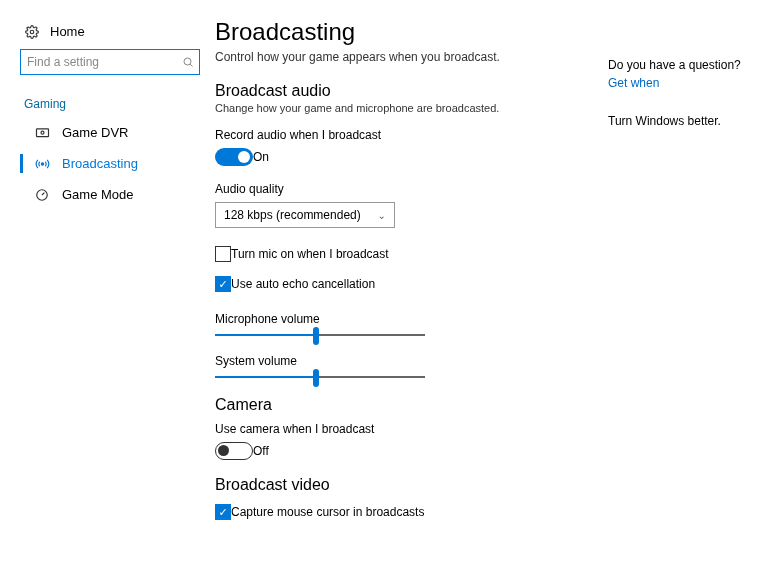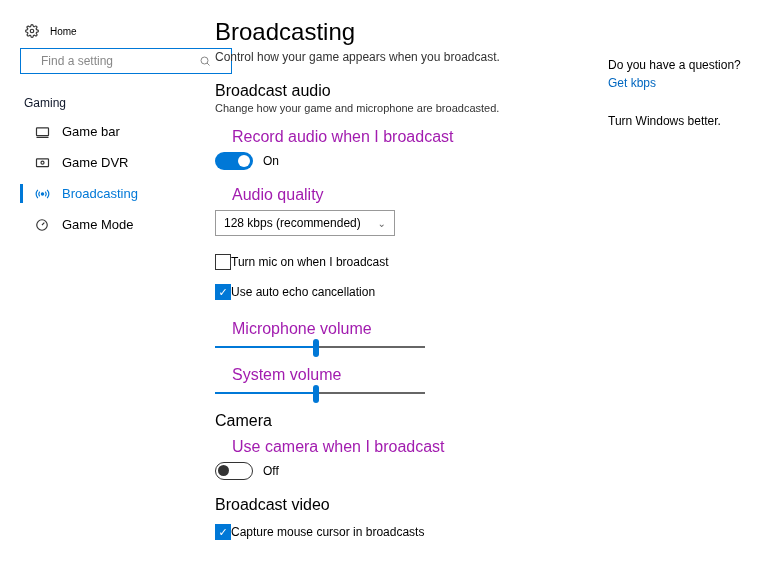--- a/index.html
+++ b/index.html
@@ -1,36 +1,36 @@
 <!DOCTYPE html>
 <html><head>
 <meta charset="utf-8">
 <style>
 * { box-sizing: border-box; margin: 0; padding: 0; font-family: "Segoe UI", sans-serif; }
 body { background: #fff; color: #000; font-size: 13px; width: 768px; height: 573px; overflow: hidden; }
 .layout { display: flex; padding: 18px 0 0 20px; }
 .sidebar { width: 195px; flex-shrink: 0; }
 .home-row { display: flex; align-items: center; gap: 10px; padding: 6px 4px 10px 4px; cursor: pointer; }
-.home-row span:last-child { font-size: 10px; }
-.search-box { width: 212px; border: 1px solid #0078d7; height: 26px; display: flex; align-items: center; padding: 0 20px; margin-bottom: 22px; }
+.home-row span:last-child { font-size: 13px; }
+.search-box { width: 180px; border: 1px solid #0078d7; height: 26px; display: flex; align-items: center; padding: 0 6px; margin-bottom: 22px; }
 .search-box input { border: none; outline: none; flex: 1; font-size: 12px; color: #666; background: transparent; }
 .search-box input::placeholder { color: #888; }
 .search-icon { color: #888; font-size: 12px; }
-.section-label { color: #0f172a; font-size: 12px; margin-bottom: 6px; padding-left: 4px; }
+.section-label { color: #0369a1; font-size: 12px; margin-bottom: 6px; padding-left: 4px; }
 .nav-item { display: flex; align-items: center; gap: 12px; padding: 8px 4px 8px 14px; cursor: pointer; position: relative; font-size: 13px; }
 .nav-item.active { color: #0078d7; }
 .nav-item.active::before { content: ""; position: absolute; left: 0; top: 6px; bottom: 6px; width: 3px; background: #0078d7; }
 .nav-icon { width: 16px; height: 14px; display: inline-flex; align-items: center; justify-content: center; }
 .main { flex: 1; padding-right: 14px; }
 h1 { font-size: 24px; font-weight: 400; margin-bottom: 4px; }
 .subtitle { font-size: 12px; color: #333; margin-bottom: 18px; }
 h2 { font-size: 16px; font-weight: 500; margin-bottom: 2px; }
 .sect-desc { font-size: 11px; color: #333; margin-bottom: 14px; }
-.field-label { font-size: 16px; color: #a21caf; margin-bottom: 6px; margin-left: 17px; }
-.toggle-row { display: flex; align-items: center; gap: 10px; margin-bottom: 16px; }
+.field-label { font-size: 12px; color: #000000; margin-bottom: 6px; }
+.toggle-row { display: flex; align-items: center; margin-bottom: 16px; }
 .toggle { width: 38px; height: 18px; border-radius: 9px; position: relative; cursor: pointer; }
 .toggle.on { background: #0078d7; }
 .toggle.on::after { content: ""; position: absolute; right: 3px; top: 3px; width: 12px; height: 12px; background: #fff; border-radius: 50%; }
 .toggle.off { background: #fff; border: 1.5px solid #333; }
 .toggle.off::after { content: ""; position: absolute; left: 2px; top: 1.5px; width: 11px; height: 11px; background: #333; border-radius: 50%; }
 .toggle-label { font-size: 12px; }
 .select { width: 180px; height: 26px; border: 1px solid #999; display: flex; align-items: center; justify-content: space-between; padding: 0 8px; font-size: 12px; margin-bottom: 18px; cursor: pointer; }
 .checkbox-row { display: flex; align-items: center; margin-bottom: 14px; }
 .cb { width: 16px; height: 16px; border: 1.5px solid #333; display: inline-flex; align-items: center; justify-content: center; cursor: pointer; }
 .cb.checked { background: #0078d7; border-color: #0078d7; }
@@ -63,29 +63,20 @@
       <input type="text" placeholder="Find a setting" style="">
       <span class="search-icon">
         <svg width="12" height="12" viewBox="0 0 24 24" fill="none" stroke="#888" stroke-width="2">
             <circle cx="11" cy="11" r="7"></circle>
             <line x1="21" y1="21" x2="16" y2="16"></line>
           </svg>
       </span>
     </div>
     <div class="section-label">Gaming</div>
 
-    <div class="nav-item">
-      <span class="nav-icon">
-        <svg width="15" height="12" viewBox="0 0 24 20" fill="none" stroke="#333" stroke-width="2">
-            <rect x="2" y="3" width="20" height="13" rx="1"></rect>
-            <line x1="2" y1="19" x2="22" y2="19"></line>
-          </svg>
-      </span>
-      <span>Game bar</span>
-    </div>
     <div class="nav-item">
       <span class="nav-icon">
         <svg width="15" height="12" viewBox="0 0 24 20" fill="none" stroke="#333" stroke-width="2">
             <rect x="2" y="3" width="20" height="13" rx="1"></rect>
             <circle cx="12" cy="9.5" r="2.5"></circle>
           </svg>
       </span>
       <span>Game DVR</span>
     </div>
     <div class="nav-item active">
@@ -155,16 +146,16 @@
 
     <h2 style="margin-top:10px">Broadcast video</h2>
     <div class="checkbox-row" style="margin-top:10px">
       <span class="cb checked"></span>
       <span>Capture mouse cursor in broadcasts</span>
     </div>
   </div>
 
   <div class="right">
     <div class="q">Do you have a question?</div>
-    <a>Get kbps</a>
+    <a>Get when</a>
     <div class="q">Turn Windows better.</div>
   </div>
 </div>
 
 </body></html>

